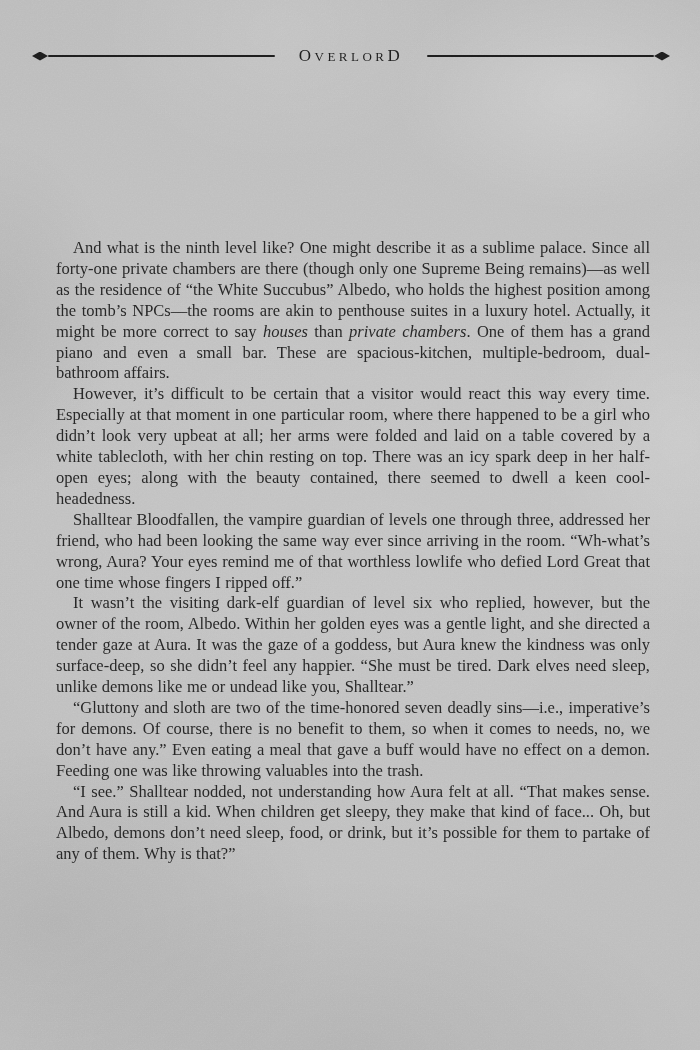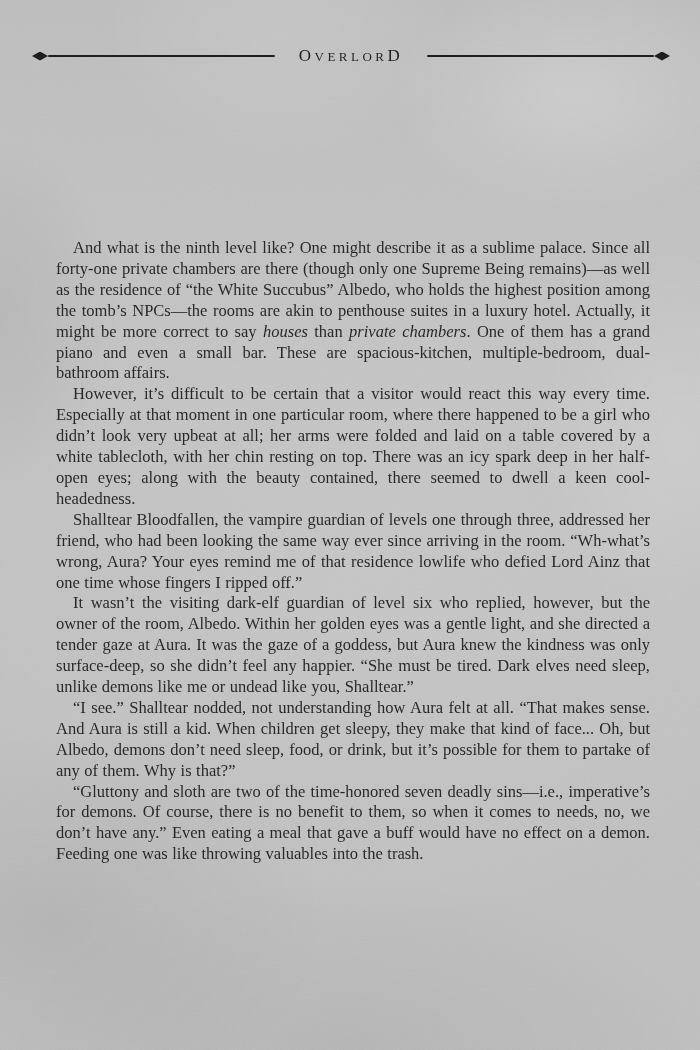--- a/index.html
+++ b/index.html
@@ -97,24 +97,24 @@
     <span class="diamond"></span>
     <span class="rule-line"></span>
     <span class="running-title"><span class="t-cap">O</span><span class="t-small">VERLOR</span><span class="t-cap">D</span></span>
     <span class="rule-line"></span>
     <span class="diamond"></span>
   </div>
 
   <div class="body-text">
     <p><span>And what is the ninth level like? One might describe it as a sublime palace. Since all forty-one private chambers are there (though only one Supreme Being remains)—as well as the residence of “the White Succubus” Albedo, who holds the highest position among the tomb’s NPCs—the rooms are akin to penthouse suites in a luxury hotel. Actually, it might be more correct to say </span><em>houses</em><span> than </span><em>private chambers</em><span>. One of them has a grand piano and even a small bar. These are spacious-kitchen, multiple-bedroom, dual-bathroom affairs.</span></p>
     <p>However, it’s difficult to be certain that a visitor would react this way every time. Especially at that moment in one particular room, where there happened to be a girl who didn’t look very upbeat at all; her arms were folded and laid on a table covered by a white tablecloth, with her chin resting on top. There was an icy spark deep in her half-open eyes; along with the beauty contained, there seemed to dwell a keen cool-headedness.</p>
-    <p>Shalltear Bloodfallen, the vampire guardian of levels one through three, addressed her friend, who had been looking the same way ever since arriving in the room. “Wh-what’s wrong, Aura? Your eyes remind me of that residence lowlife who defied Lord Ainz that one time whose fingers I ripped off.”</p>
+    <p>Shalltear Bloodfallen, the vampire guardian of levels one through three, addressed her friend, who had been looking the same way ever since arriving in the room. “Wh-what’s wrong, Aura? Your eyes remind me of that worthless lowlife who defied Lord Great that one time whose fingers I ripped off.”</p>
     <p>It wasn’t the visiting dark-elf guardian of level six who replied, however, but the owner of the room, Albedo. Within her golden eyes was a gentle light, and she directed a tender gaze at Aura. It was the gaze of a goddess, but Aura knew the kindness was only surface-deep, so she didn’t feel any happier. “She must be tired. Dark elves need sleep, unlike demons like me or undead like you, Shalltear.”</p>
+    <p>“Gluttony and sloth are two of the time-honored seven deadly sins—i.e., imperative’s for demons. Of course, there is no benefit to them, so when it comes to needs, no, we don’t have any.” Even eating a meal that gave a buff would have no effect on a demon. Feeding one was like throwing valuables into the trash.</p>
     <p>“I see.” Shalltear nodded, not understanding how Aura felt at all. “That makes sense. And Aura is still a kid. When children get sleepy, they make that kind of face... Oh, but Albedo, demons don’t need sleep, food, or drink, but it’s possible for them to partake of any of them. Why is that?”</p>
-    <p>“Gluttony and sloth are two of the time-honored seven deadly sins—i.e., imperative’s for demons. Of course, there is no benefit to them, so when it comes to needs, no, we don’t have any.” Even eating a meal that gave a buff would have no effect on a demon. Feeding one was like throwing valuables into the trash.</p>
   </div>
 
   <svg class="grain" width="700" height="1050" xmlns="http://www.w3.org/2000/svg">
     <filter id="paperNoise">
       <feTurbulence type="fractalNoise" baseFrequency="0.75" numOctaves="3" seed="11" stitchTiles="stitch"></feTurbulence>
       <feColorMatrix type="saturate" values="0"></feColorMatrix>
     </filter>
     <rect width="700" height="1050" filter="url(#paperNoise)" opacity="0.16"></rect>
   </svg>
 

